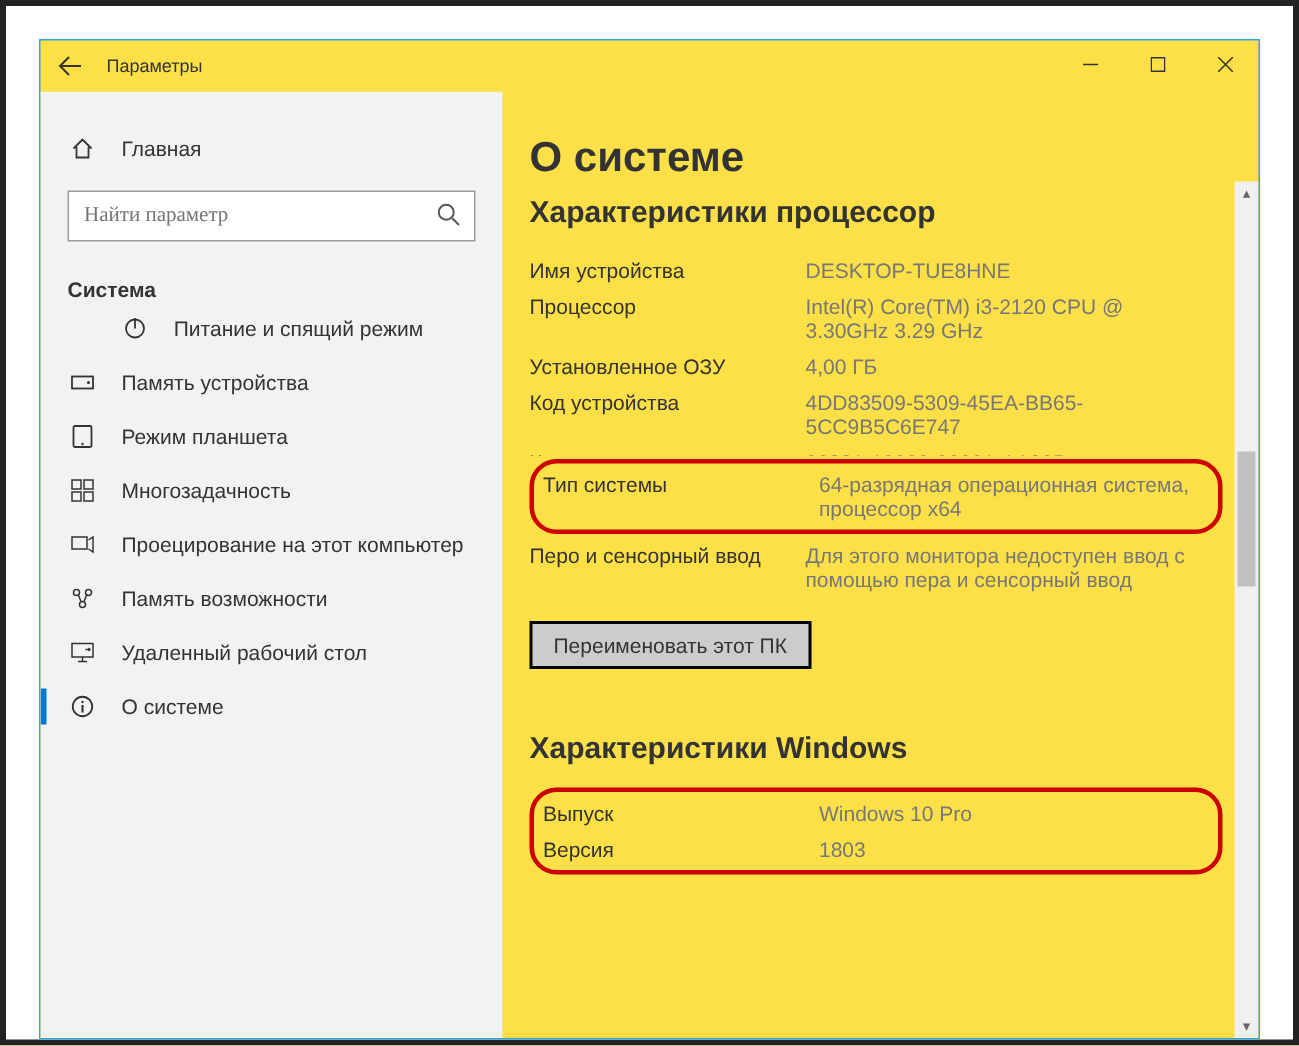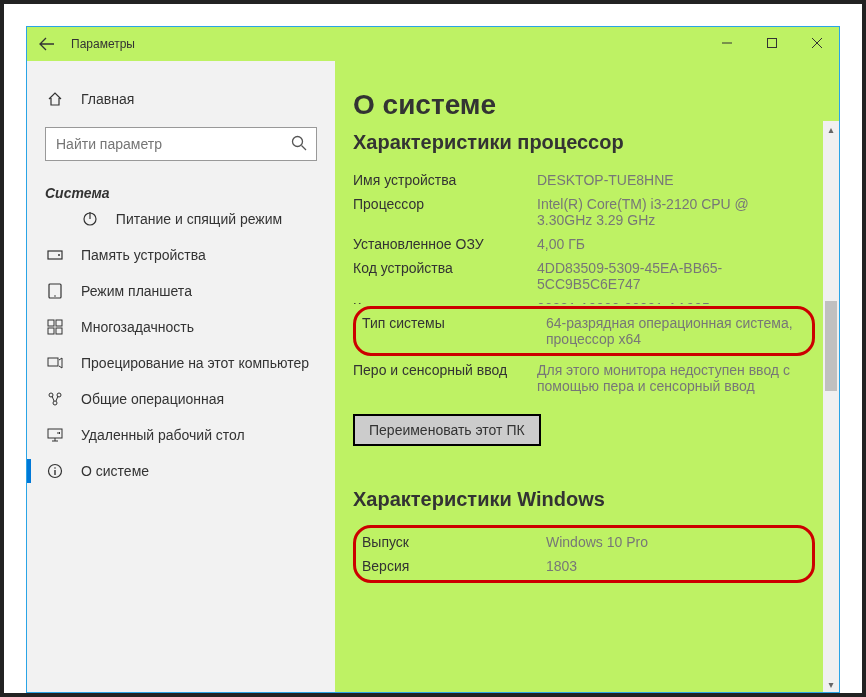--- a/index.html
+++ b/index.html
@@ -1,33 +1,33 @@
 <!DOCTYPE html>
 <html><head>
 <meta charset="utf-8">
 <style>
   * { box-sizing: border-box; margin: 0; padding: 0; font-family: "Segoe UI", Arial, sans-serif; }
   body { width: 866px; height: 697px; background: #fff; overflow: hidden; }
   .outer { width: 866px; height: 697px; border: 4px solid #222; position: relative; background: #fff; }
-  .window { position: absolute; left: 22px; top: 22px; right: 22px; bottom: 0; border: 1px solid #2aa4e6; background: #bef264; display: flex; flex-direction: column; }
+  .window { position: absolute; left: 22px; top: 22px; right: 22px; bottom: 0; border: 1px solid #2aa4e6; background: #fde047; display: flex; flex-direction: column; }
   .titlebar { height: 34px; display: flex; align-items: center; border-bottom: 0; position: relative; }
   .back-btn { width: 40px; height: 34px; display: flex; align-items: center; justify-content: center; font-size: 18px; color: #333; cursor: pointer; }
   .title-text { font-size: 12px; color: #333; margin-left: 4px; }
   .winctrls { position: absolute; right: 0; top: 0; display: flex; }
   .winbtn { width: 45px; height: 32px; display: flex; align-items: center; justify-content: center; font-size: 11px; color: #333; cursor: pointer; }
   .winbtn svg { stroke: #333; }
   .body { flex: 1; display: flex; overflow: hidden; }
   .sidebar { width: 308px; background: #f2f2f2; display: flex; flex-direction: column; padding-top: 24px; }
   .home-row { display: flex; align-items: flex-end; padding: 6px 18px; margin-bottom: 14px; cursor: pointer; }
   .home-row .icon { width: 20px; display: flex; justify-content: center; margin-right: 16px; }
   .home-row span { font-size: 14px; color: #333; }
   .search-wrap { margin: 0 18px 18px 18px; position: relative; }
-  .search-input { width: 100%; height: 34px; border: 1px solid #999; background: #fff; padding: 0 36px 0 10px; font-size: 14px; color: #666; }
+  .search-input { width: 100%; height: 34px; border: 1px solid #999; background: #fff; padding: 0 36px 0 10px; font-size: 14px; color: #666; font-family: Liberation Serif, serif; }
   .search-icon { position: absolute; right: 10px; top: 8px; color: #555; }
-  .cat-hdr { font-size: 14px; font-weight: 600; color: #333; padding: 6px 18px 10px 18px; font-style: italic; }
+  .cat-hdr { font-size: 14px; font-weight: 600; color: #333; padding: 6px 18px 10px 18px; }
   .nav-list { flex: 1; overflow: hidden; }
   .nav-item { display: flex; align-items: center; padding: 10px 18px; cursor: pointer; position: relative; font-size: 14px; color: #333; }
   .nav-item.partial { padding-top: 0; justify-content: center; }
   .nav-item .icon { width: 20px; display: flex; justify-content: center; margin-right: 16px; }
   .nav-item.active::before { content: ""; position: absolute; left: 0; top: 6px; bottom: 6px; width: 4px; background: #0078d7; }
   .content { flex: 1; padding: 28px 4px 0 18px; position: relative; overflow: hidden; }
   .scroll-track { position: absolute; right: 0; top: 60px; bottom: 0; width: 16px; background: #f0f0f0; }
   .scroll-thumb { position: absolute; left: 2px; width: 12px; top: 180px; height: 90px; background: #c0c0c0; border-radius: 0; }
   .scroll-up, .scroll-down { position: absolute; left: 0; width: 16px; height: 16px; display:flex; align-items:center; justify-content:center; font-size:10px; color:#666;}
   .scroll-up { top: 0; } .scroll-down { bottom: 0; }
@@ -145,21 +145,21 @@
           </div>
           <div class="nav-item">
             <span class="icon">
               <svg width="16" height="16" viewBox="0 0 16 16">
                   <circle cx="4" cy="4" r="2" stroke="#333" fill="none"></circle>
                   <circle cx="12" cy="4" r="2" stroke="#333" fill="none"></circle>
                   <circle cx="8" cy="12" r="2" stroke="#333" fill="none"></circle>
                   <path d="M5 5 L7 10 M11 5 L9 10" stroke="#333"></path>
                 </svg>
             </span>
-            <span>Общие операционная</span>
+            <span>Память возможности</span>
           </div>
           <div class="nav-item">
             <span class="icon">
               <svg width="16" height="16" viewBox="0 0 16 16">
                   <rect x="1" y="2" width="14" height="9" stroke="#333" fill="none"></rect>
                   <line x1="5" y1="14" x2="11" y2="14" stroke="#333"></line>
                   <line x1="8" y1="11" x2="8" y2="14" stroke="#333"></line>
                   <path d="M10 6 L13 6 M12 5 L13 6 L12 7" stroke="#333" fill="none"></path>
                 </svg>
             </span>

